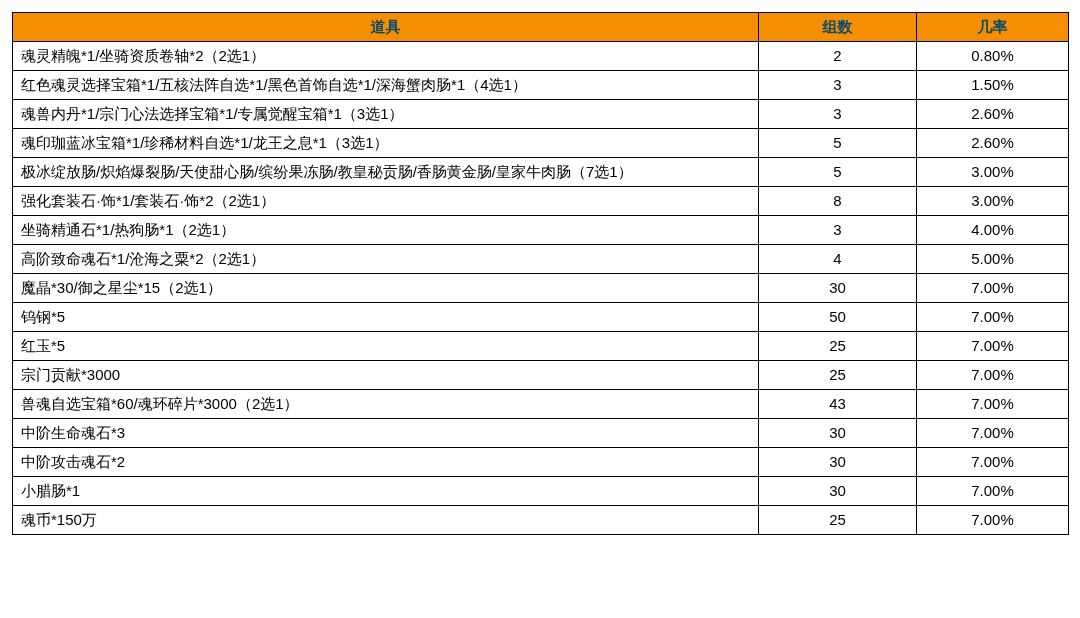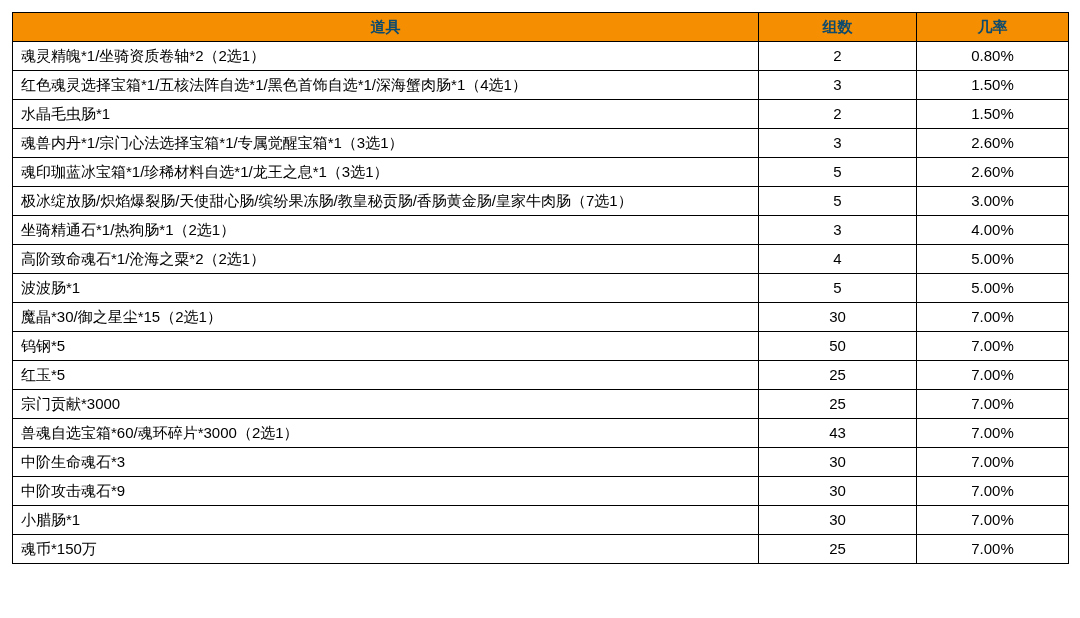--- a/index.html
+++ b/index.html
@@ -54,52 +54,47 @@
         <td class="item">魂灵精魄*1/坐骑资质卷轴*2（2选1）</td>
         <td class="count">2</td>
         <td class="rate">0.80%</td>
       </tr>
       <tr>
         <td class="item">红色魂灵选择宝箱*1/五核法阵自选*1/黑色首饰自选*1/深海蟹肉肠*1（4选1）</td>
         <td class="count">3</td>
         <td class="rate">1.50%</td>
       </tr>
       <tr>
-        <td class="item">水晶毛虫肠*1</td>
-        <td class="count">2</td>
-        <td class="rate">1.50%</td>
-      </tr>
-      <tr>
         <td class="item">魂兽内丹*1/宗门心法选择宝箱*1/专属觉醒宝箱*1（3选1）</td>
         <td class="count">3</td>
         <td class="rate">2.60%</td>
       </tr>
       <tr>
         <td class="item">魂印珈蓝冰宝箱*1/珍稀材料自选*1/龙王之息*1（3选1）</td>
         <td class="count">5</td>
         <td class="rate">2.60%</td>
       </tr>
       <tr>
         <td class="item">极冰绽放肠/炽焰爆裂肠/天使甜心肠/缤纷果冻肠/教皇秘贡肠/香肠黄金肠/皇家牛肉肠（7选1）</td>
         <td class="count">5</td>
         <td class="rate">3.00%</td>
       </tr>
       <tr>
+        <td class="item">强化套装石·饰*1/套装石·饰*2（2选1）</td>
+        <td class="count">8</td>
+        <td class="rate">3.00%</td>
+      </tr>
+      <tr>
         <td class="item">坐骑精通石*1/热狗肠*1（2选1）</td>
         <td class="count">3</td>
         <td class="rate">4.00%</td>
       </tr>
       <tr>
         <td class="item">高阶致命魂石*1/沧海之粟*2（2选1）</td>
         <td class="count">4</td>
-        <td class="rate">5.00%</td>
-      </tr>
-      <tr>
-        <td class="item">波波肠*1</td>
-        <td class="count">5</td>
         <td class="rate">5.00%</td>
       </tr>
       <tr>
         <td class="item">魔晶*30/御之星尘*15（2选1）</td>
         <td class="count">30</td>
         <td class="rate">7.00%</td>
       </tr>
       <tr>
         <td class="item">钨钢*5</td>
         <td class="count">50</td>
@@ -119,21 +114,21 @@
         <td class="item">兽魂自选宝箱*60/魂环碎片*3000（2选1）</td>
         <td class="count">43</td>
         <td class="rate">7.00%</td>
       </tr>
       <tr>
         <td class="item">中阶生命魂石*3</td>
         <td class="count">30</td>
         <td class="rate">7.00%</td>
       </tr>
       <tr>
-        <td class="item">中阶攻击魂石*9</td>
+        <td class="item">中阶攻击魂石*2</td>
         <td class="count">30</td>
         <td class="rate">7.00%</td>
       </tr>
       <tr>
         <td class="item">小腊肠*1</td>
         <td class="count">30</td>
         <td class="rate">7.00%</td>
       </tr>
       <tr>
         <td class="item">魂币*150万</td>

